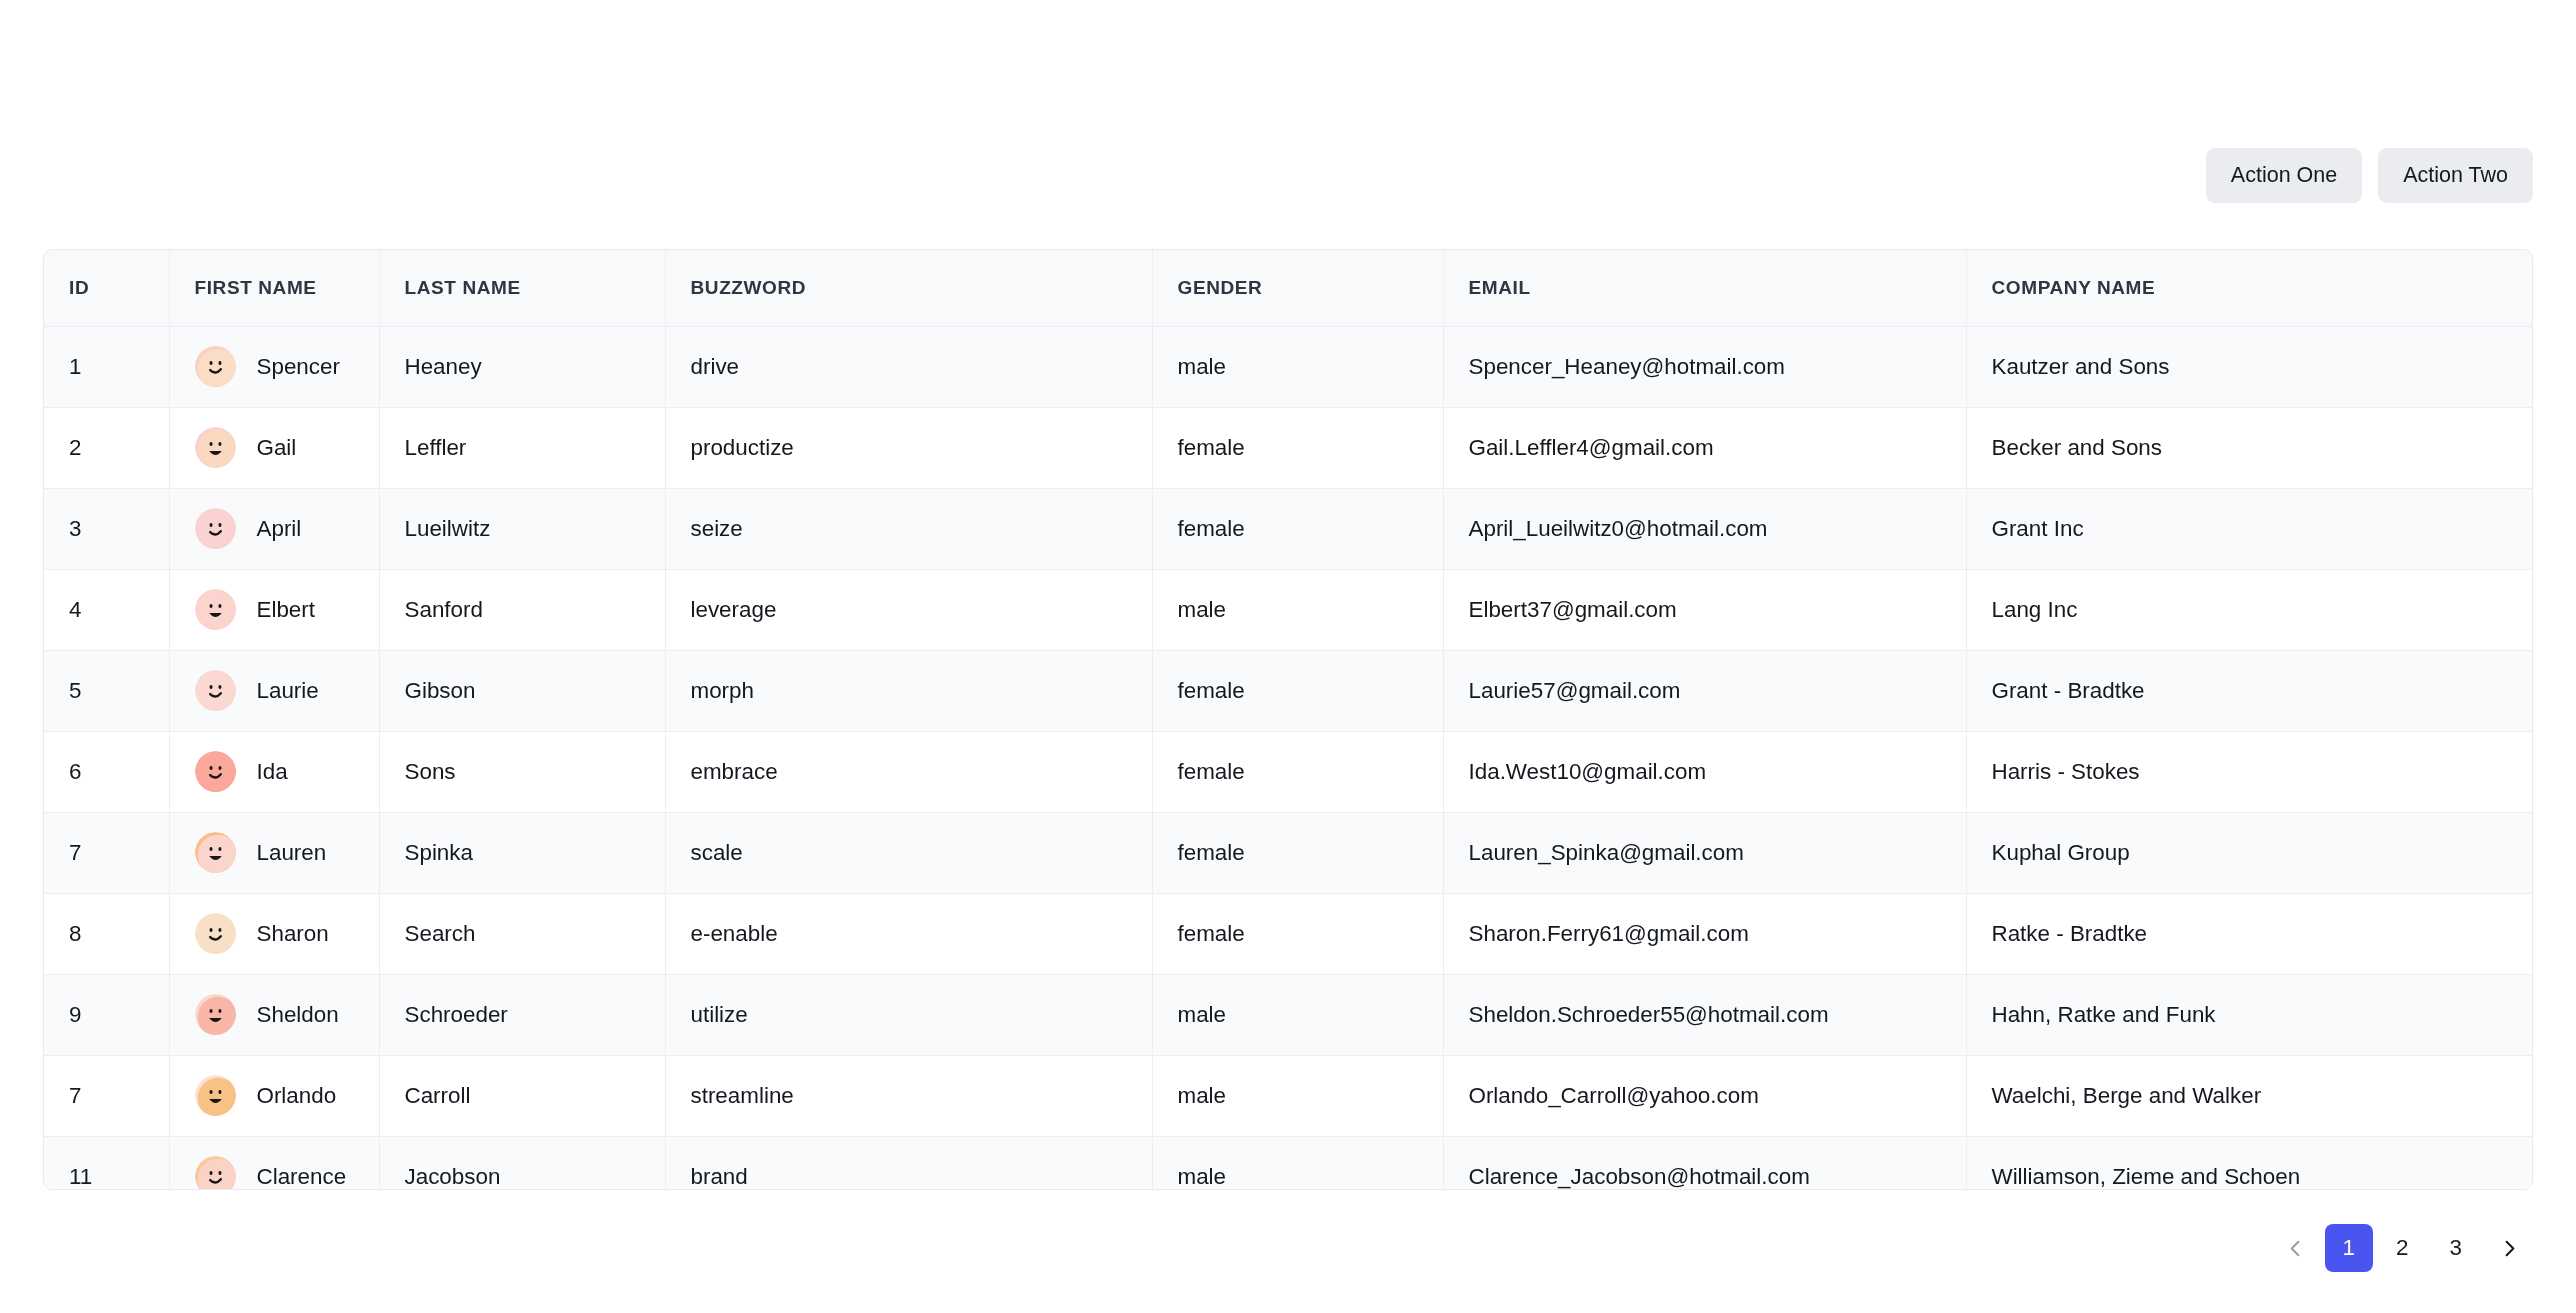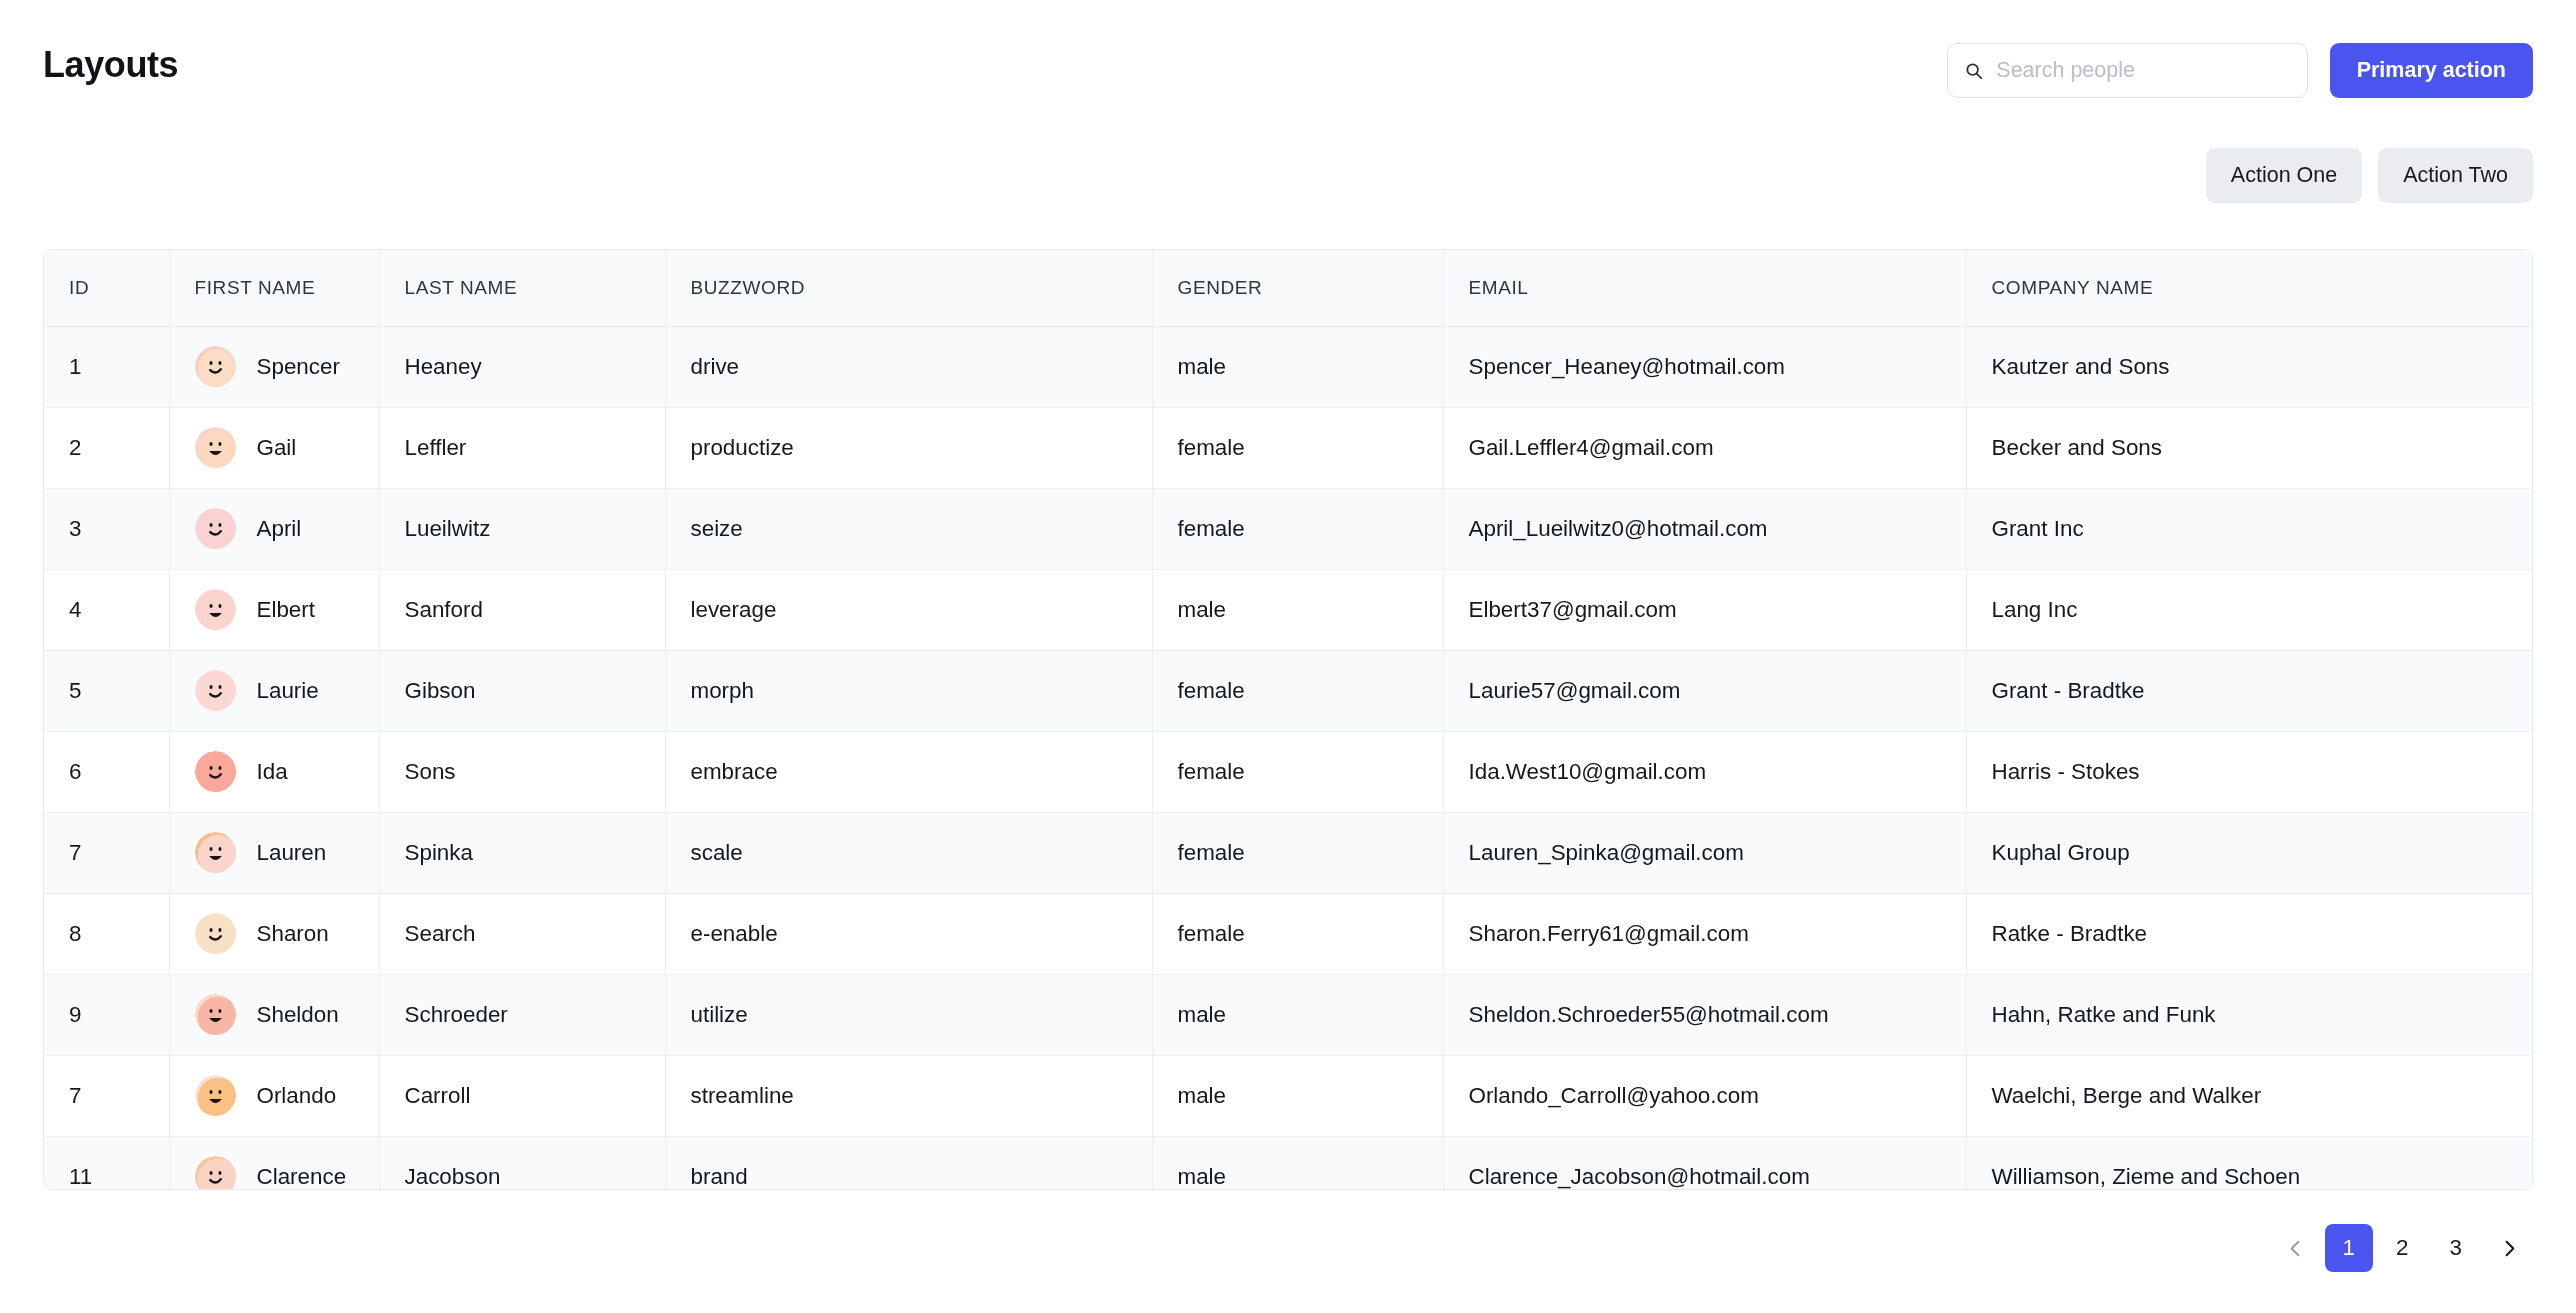--- a/index.html
+++ b/index.html
@@ -142,21 +142,21 @@
     width: 100%;
     border-collapse: collapse;
     table-layout: fixed;
   }
 
   table.data-table thead th {
     background: #f7f9fa;
     height: 76px;
     text-align: left;
     font-size: 19px;
-    font-weight: 400;
+    font-weight: 700;
     color: #2e3642;
     letter-spacing: 0.6px;
     padding: 0 25px;
     border-bottom: 0.9px solid #e8eaed;
     border-right: 0.9px solid #edeff1;
     white-space: nowrap;
   }
   table.data-table thead th:last-child { border-right: none; }
 
   table.data-table tbody td {
@@ -237,38 +237,20 @@
   }
   .page-arrow svg { display: block; }
   .arrow-prev { color: #9aa0ab; }
   .arrow-next { color: #171b22; }
 </style>
 </head>
 <body>
 
 <div class="page">
 
-  <div class="header-row">
-    <h1 class="page-title">Layouts</h1>
-
-    <div class="header-actions">
-
-      <div class="search-box">
-        <span class="search-icon">
-          <svg viewBox="0 0 24 24" width="19.7" height="19.7" fill="none" stroke="currentColor" stroke-width="2.2" stroke-linecap="round" stroke-linejoin="round">
-            <circle cx="10.5" cy="10.5" r="6.5"></circle>
-            <line x1="15.3" y1="15.3" x2="21" y2="21"></line>
-          </svg>
-        </span>
-        <input class="search-input" type="text" placeholder="Search people" style="">
-      </div>
-
-      <button class="btn-primary">Primary action</button>
-    </div>
-  </div>
 
   <div class="action-bar">
     <button class="btn-secondary">Action One</button>
     <button class="btn-secondary">Action Two</button>
   </div>
 
   <div class="table-wrap">
     <table class="data-table">
       <colgroup>
         <col class="col-id">

